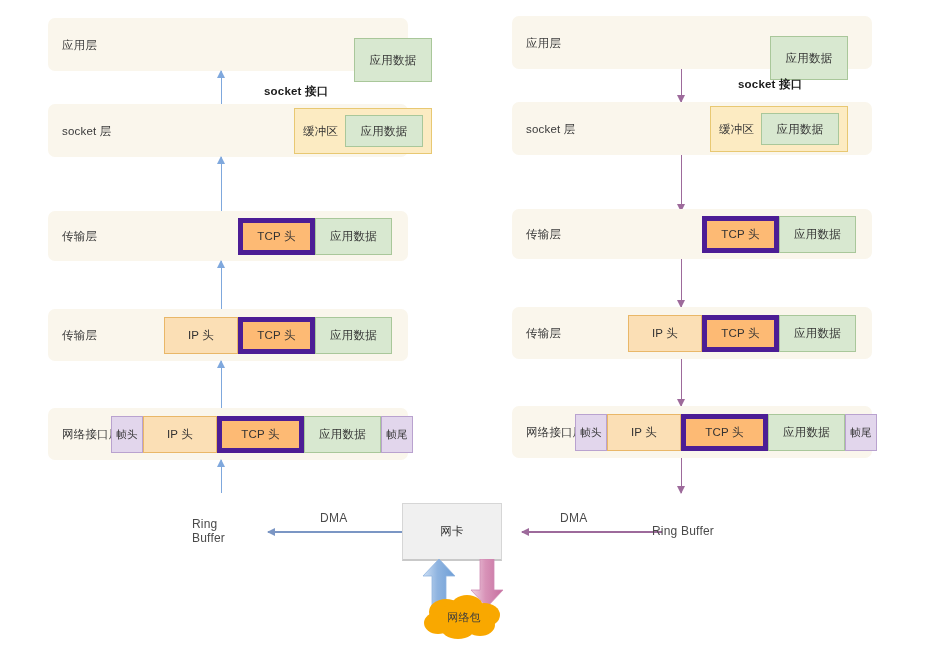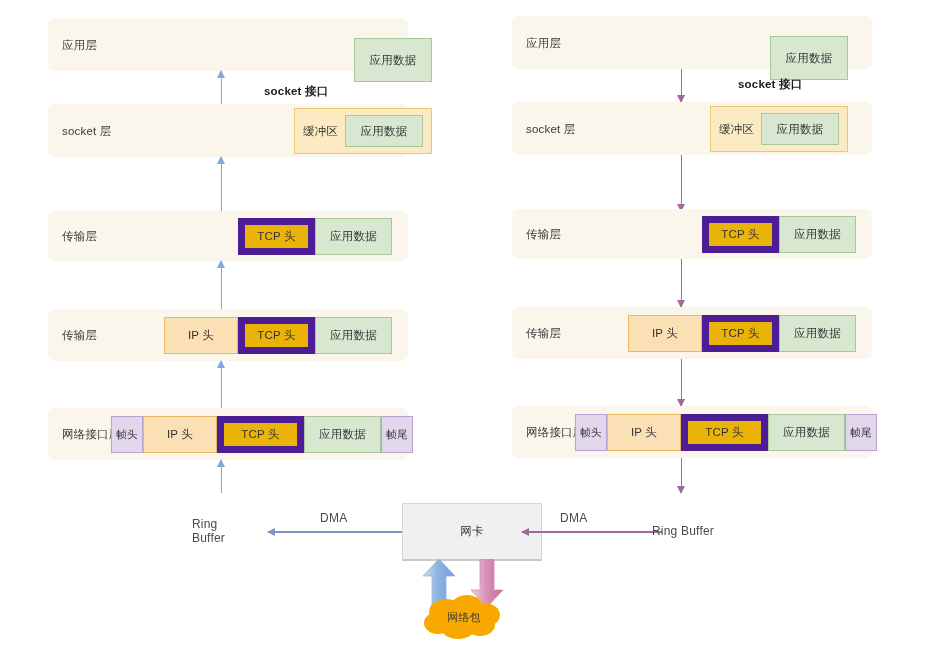--- a/index.html
+++ b/index.html
@@ -39,21 +39,21 @@
     box-sizing:border-box;
     display:flex;
     align-items:center;
     justify-content:center;
     font-size:11.5px;
     color:#333333;
     white-space:nowrap;
     letter-spacing:.2px;
   }
   .seg.green{background:#d8e8d0;border:1px solid #a9c79a;}
-  .seg.blue{background:#eab308;border:7px solid #4c1d95;}
+  .seg.blue{background:#fdba74;border:5px solid #4c1d95;}
   .seg.orange{background:#fbdfb5;border:1px solid #e9b768;}
   .seg.purple{background:#e2d6ec;border:1px solid #b9a2cf;}
   .seg.buffer{
     background:#fcebc2;
     border:1px solid #e8c872;
     justify-content:flex-start;
     padding-left:8px;
   }
 
   
@@ -271,21 +271,21 @@
   <div class="ring blue" style="left:185px;top:494px;">
     <span>Ring Buffer</span>
   </div>
 
   <div class="harrow to-left" style="left:268px;top:527px;width:134px;">
     <div class="hline"></div>
       <div class="hhead"></div>
   </div>
   <div class="dma-label" style="left:320px;top:511px;">DMA</div>
 
-  <div class="nic" style="left:402px;top:503px;width:140px;height:58px;">
+  <div class="nic" style="left:402px;top:503px;width:100px;height:58px;">
     <span>网卡</span>
   </div>
 
   <div class="fat" style="left:422px;top:559px;width:34px;height:48px;">
     <svg width="34" height="48" viewBox="0 0 34 48">
       <defs>
         <linearGradient id="gblue" x1="0" y1="0" x2="1" y2="0">
           <stop offset="0" stop-color="#cfe0f4"></stop>
           <stop offset="0.45" stop-color="#8fb4e0"></stop>
           <stop offset="1" stop-color="#6e9ed6"></stop>

